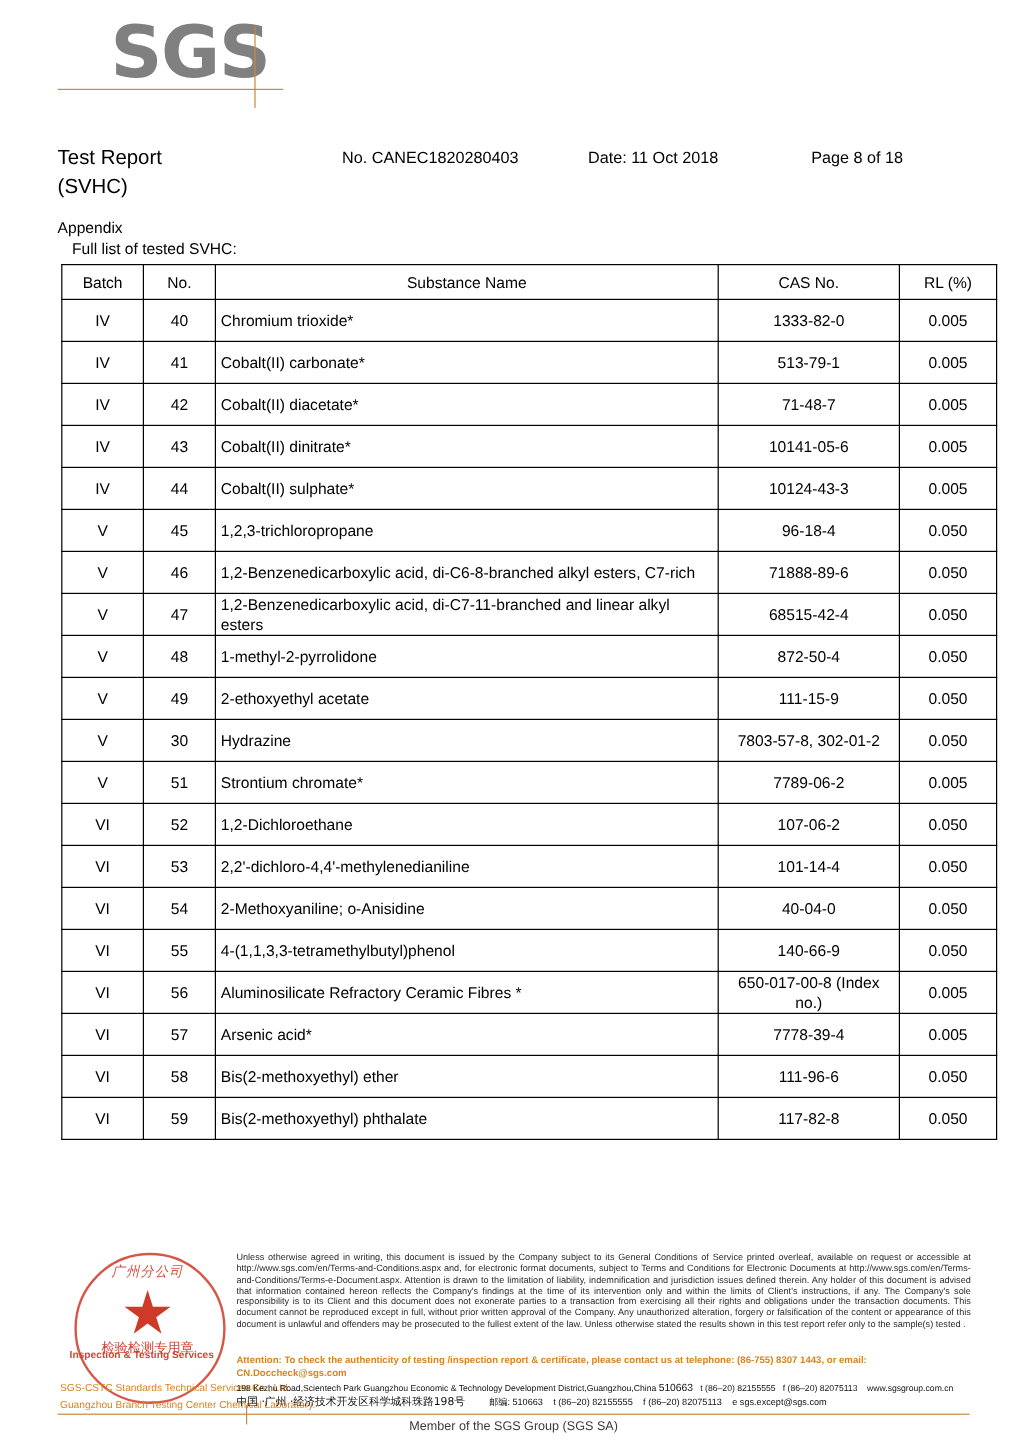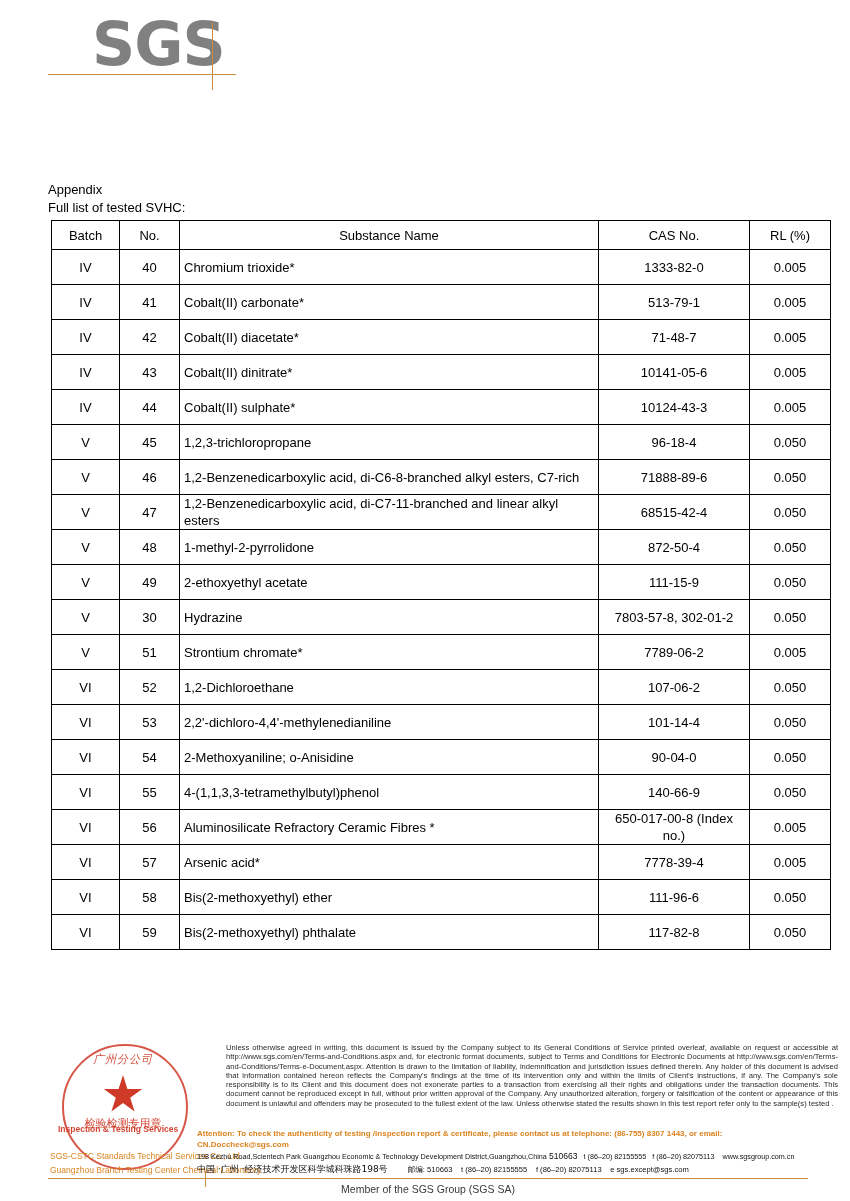--- a/index.html
+++ b/index.html
@@ -92,21 +92,21 @@
 
   .appendix {
     position: absolute;
     left: 48px;
     top: 182px;
     font-size: 13px;
     line-height: 16px;
   }
   .fulllist {
     position: absolute;
-    left: 48px;
+    left: 60px;
     top: 200px;
     font-size: 13px;
     line-height: 16px;
   }
 
   
   table.svhc {
     position: absolute;
     left: 51px;
     top: 220px;
@@ -220,21 +220,20 @@
 
   .disclaimer {
     position: absolute;
     left: 197px;
     top: 1043px;
     width: 612px;
     font-size: 7.6px;
     line-height: 9.3px;
     text-align: justify;
     color: #2b2b2b;
-    margin-left: 29px;
   }
   .attention {
     position: absolute;
     left: 197px;
     top: 1129px;
     width: 612px;
     font-size: 8px;
     line-height: 10.5px;
     font-weight: bold;
     color: #d9831f;
@@ -293,20 +292,27 @@
 <body>
 
 <div id="page">
 
   <div class="logo-wrap">
     <div class="logo-text">SGS</div>
     <div class="logo-rule-h"></div>
     <div class="logo-rule-v"></div>
   </div>
 
+  <div class="hdr-row">
+    <div class="hdr-title">Test Report
+(SVHC)</div>
+    <div class="hdr-no">No. CANEC1820280403</div>
+    <div class="hdr-date">Date: 11 Oct 2018</div>
+    <div class="hdr-page">Page 8 of 18</div>
+  </div>
 
   <div class="appendix">Appendix</div>
   <div class="fulllist">Full list of tested SVHC:</div>
 
   <table class="svhc">
     <thead>
       <tr>
         <th class="c-batch">Batch</th>
         <th class="c-no">No.</th>
         <th class="c-name">Substance Name</th>
@@ -410,21 +416,21 @@
           <td class="c-batch">VI</td>
           <td class="c-no">53</td>
           <td class="c-name namecell">2,2'-dichloro-4,4'-methylenedianiline</td>
           <td class="c-cas cascell">101-14-4</td>
           <td class="c-rl">0.050</td>
         </tr>
         <tr>
           <td class="c-batch">VI</td>
           <td class="c-no">54</td>
           <td class="c-name namecell">2-Methoxyaniline; o-Anisidine</td>
-          <td class="c-cas cascell">90-04-0</td>
+          <td class="c-cas cascell">40-04-0</td>
           <td class="c-rl">0.050</td>
         </tr>
         <tr>
           <td class="c-batch">VI</td>
           <td class="c-no">55</td>
           <td class="c-name namecell">4-(1,1,3,3-tetramethylbutyl)phenol</td>
           <td class="c-cas cascell">140-66-9</td>
           <td class="c-rl">0.050</td>
         </tr>
         <tr>

